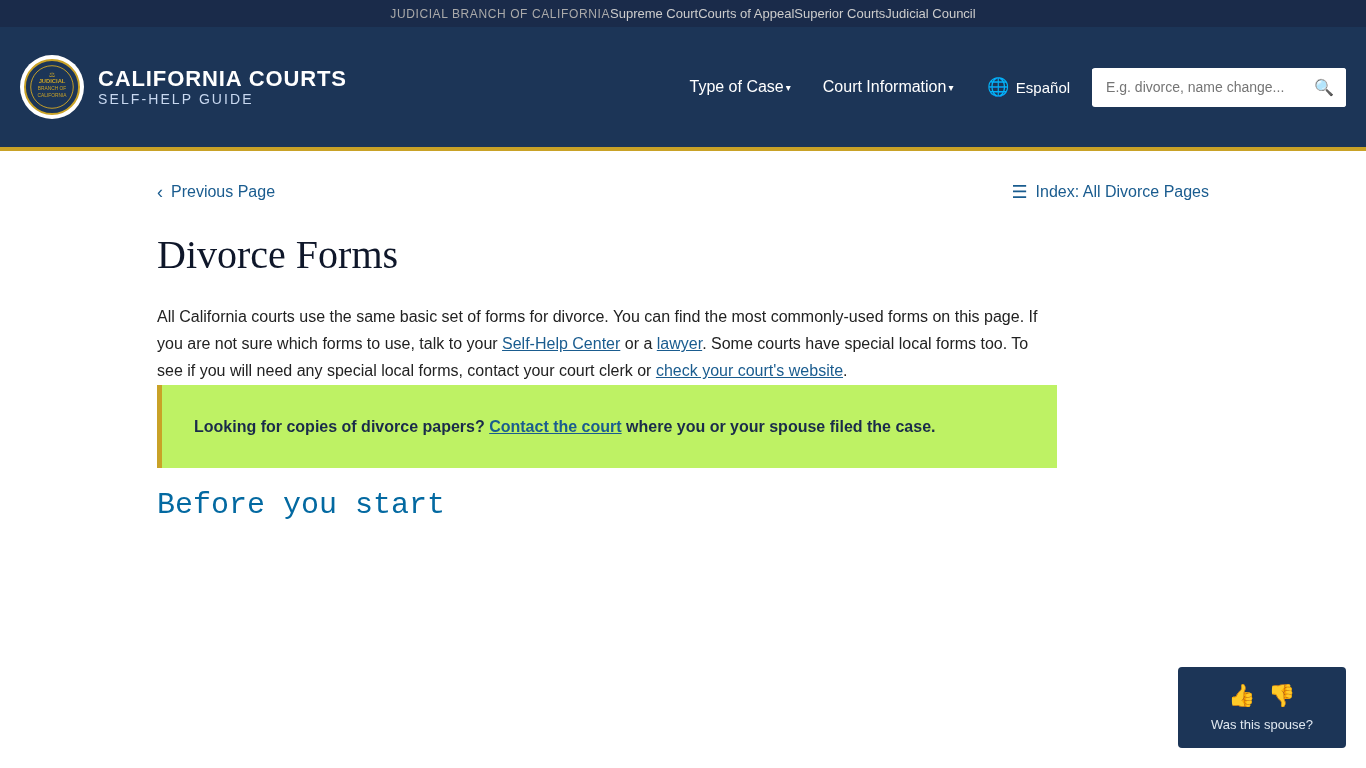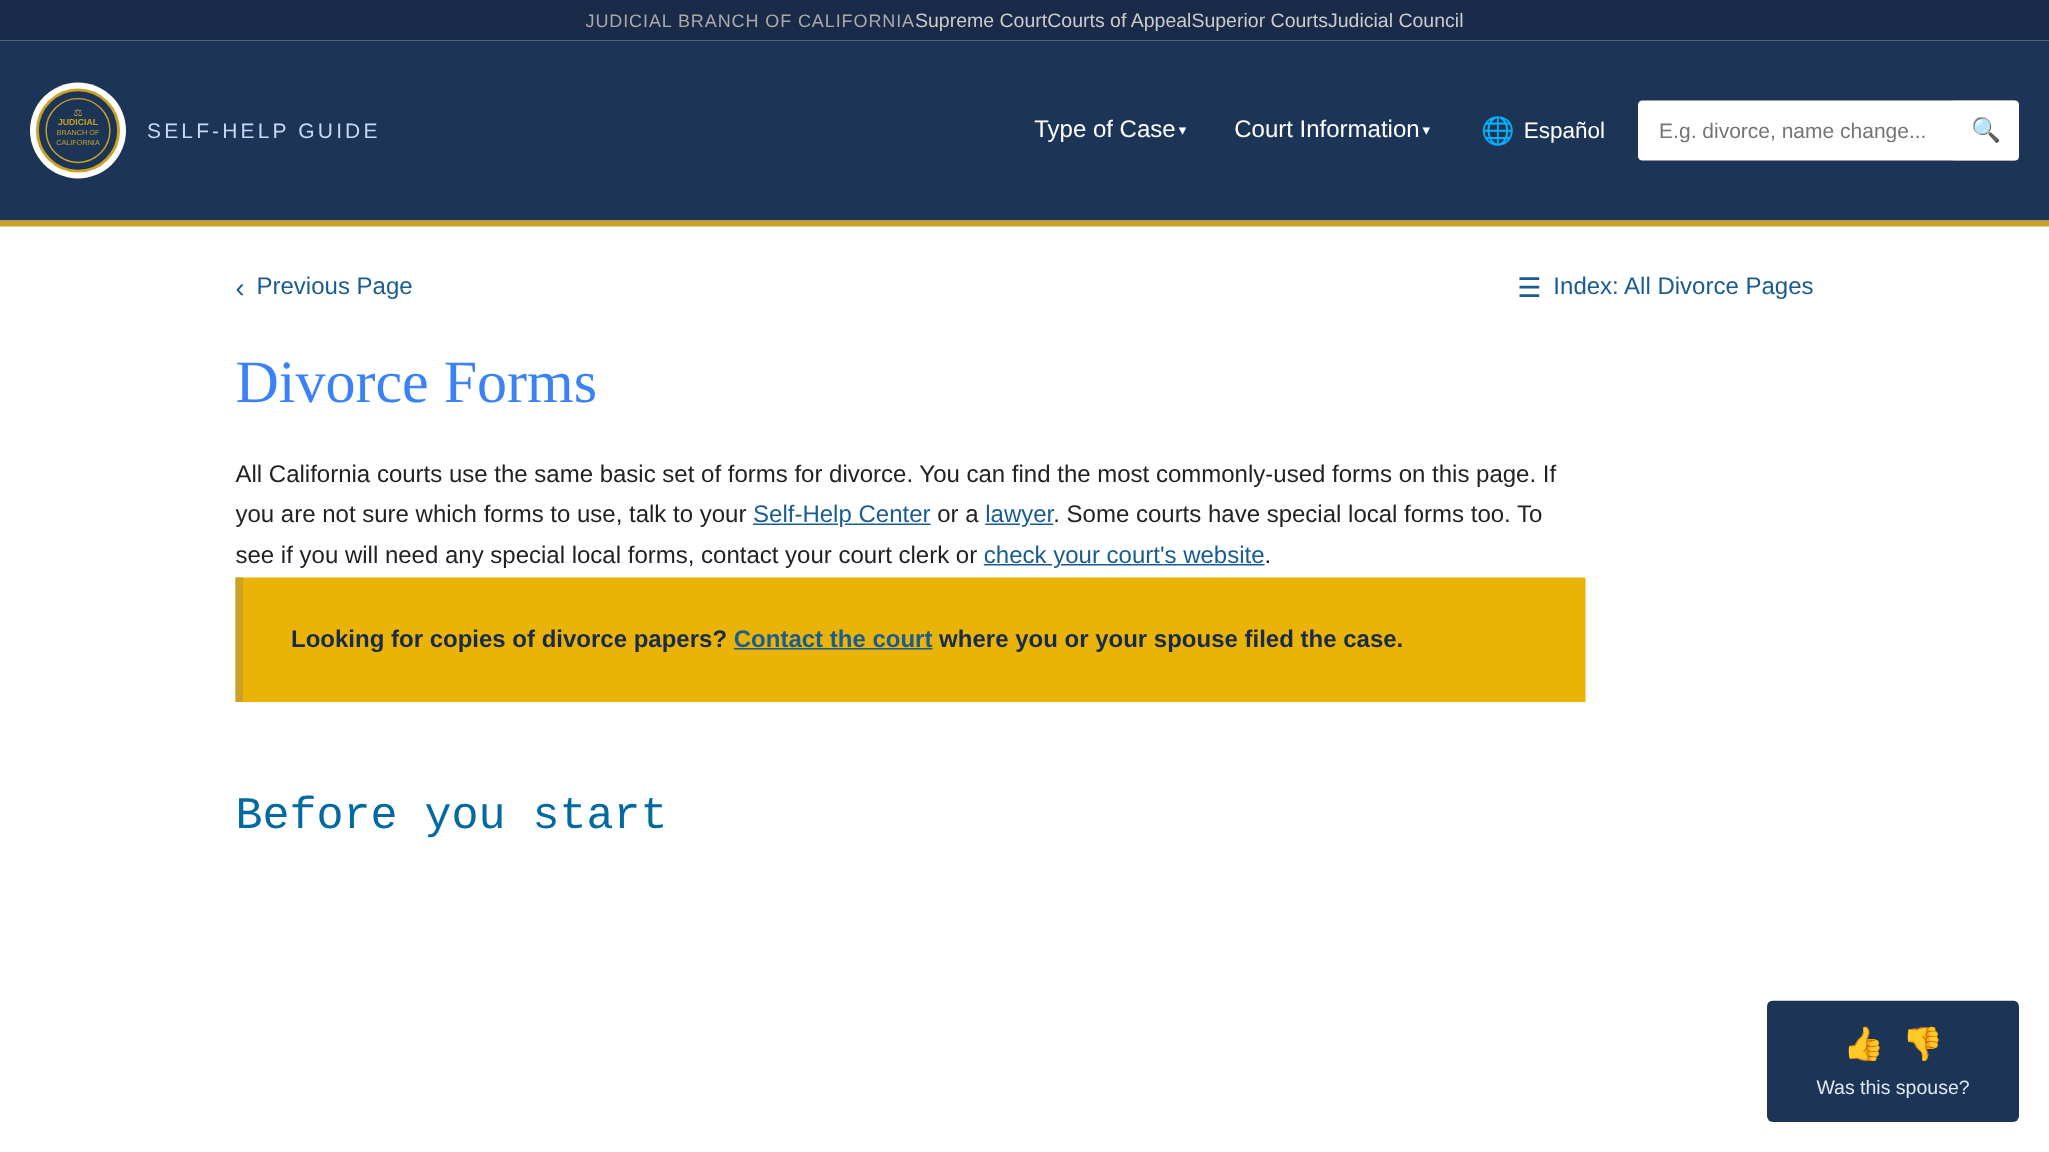--- a/index.html
+++ b/index.html
@@ -167,21 +167,21 @@
       display: flex;
       align-items: center;
       gap: 8px;
     }
     .list-icon { font-size: 18px; }
 
     
     .page-title {
       font-family: Georgia, serif;
       font-size: 40px;
-      color: #3b82f6;
+      color: #0f172a;
       font-weight: normal;
       margin-bottom: 24px;
       line-height: 1.2;
     }
 
     
     .body-text {
       font-family: Arial, sans-serif;
       font-size: 16px;
       line-height: 1.7;
@@ -189,23 +189,23 @@
       max-width: 900px;
     }
     .body-text a {
       color: #1a5c8f;
       text-decoration: underline;
     }
 
     
     .info-box {
       border-left: 5px solid #c9a227;
-      background: #eab308;
+      background: #bef264;
       padding: 28px 32px;
-      margin-bottom: 60px;
+      margin-bottom: 20px;
       max-width: 900px;
     }
     .info-box p {
       font-family: Arial, sans-serif;
       font-size: 16px;
       line-height: 1.7;
       color: #1a2b4a;
       font-weight: 600;
     }
     .info-box a {
@@ -274,20 +274,21 @@
       <svg viewBox="0 0 60 60" xmlns="http://www.w3.org/2000/svg">
         <circle cx="30" cy="30" r="28" fill="#1c3557" stroke="#c9a227" stroke-width="2"></circle>
         <circle cx="30" cy="30" r="22" fill="none" stroke="#c9a227" stroke-width="1"></circle>
         <text x="30" y="26" text-anchor="middle" fill="#c9a227" font-size="6" font-family="Arial" font-weight="bold">JUDICIAL</text>
         <text x="30" y="33" text-anchor="middle" fill="#c9a227" font-size="5" font-family="Arial">BRANCH OF</text>
         <text x="30" y="40" text-anchor="middle" fill="#c9a227" font-size="5" font-family="Arial">CALIFORNIA</text>
         <text x="30" y="20" text-anchor="middle" fill="#c9a227" font-size="7">⚖</text>
       </svg>
     </div>
     <div class="logo-text">
+      <div class="main-title">CALIFORNIA COURTS</div>
       <div class="sub-title">SELF-HELP GUIDE</div>
     </div>
   </a>
 
   <nav class="header-nav">
     <button class="nav-btn">
       <span>Type of Case</span>
       <span class="chevron">▾</span>
     </button>
     <button class="nav-btn">

